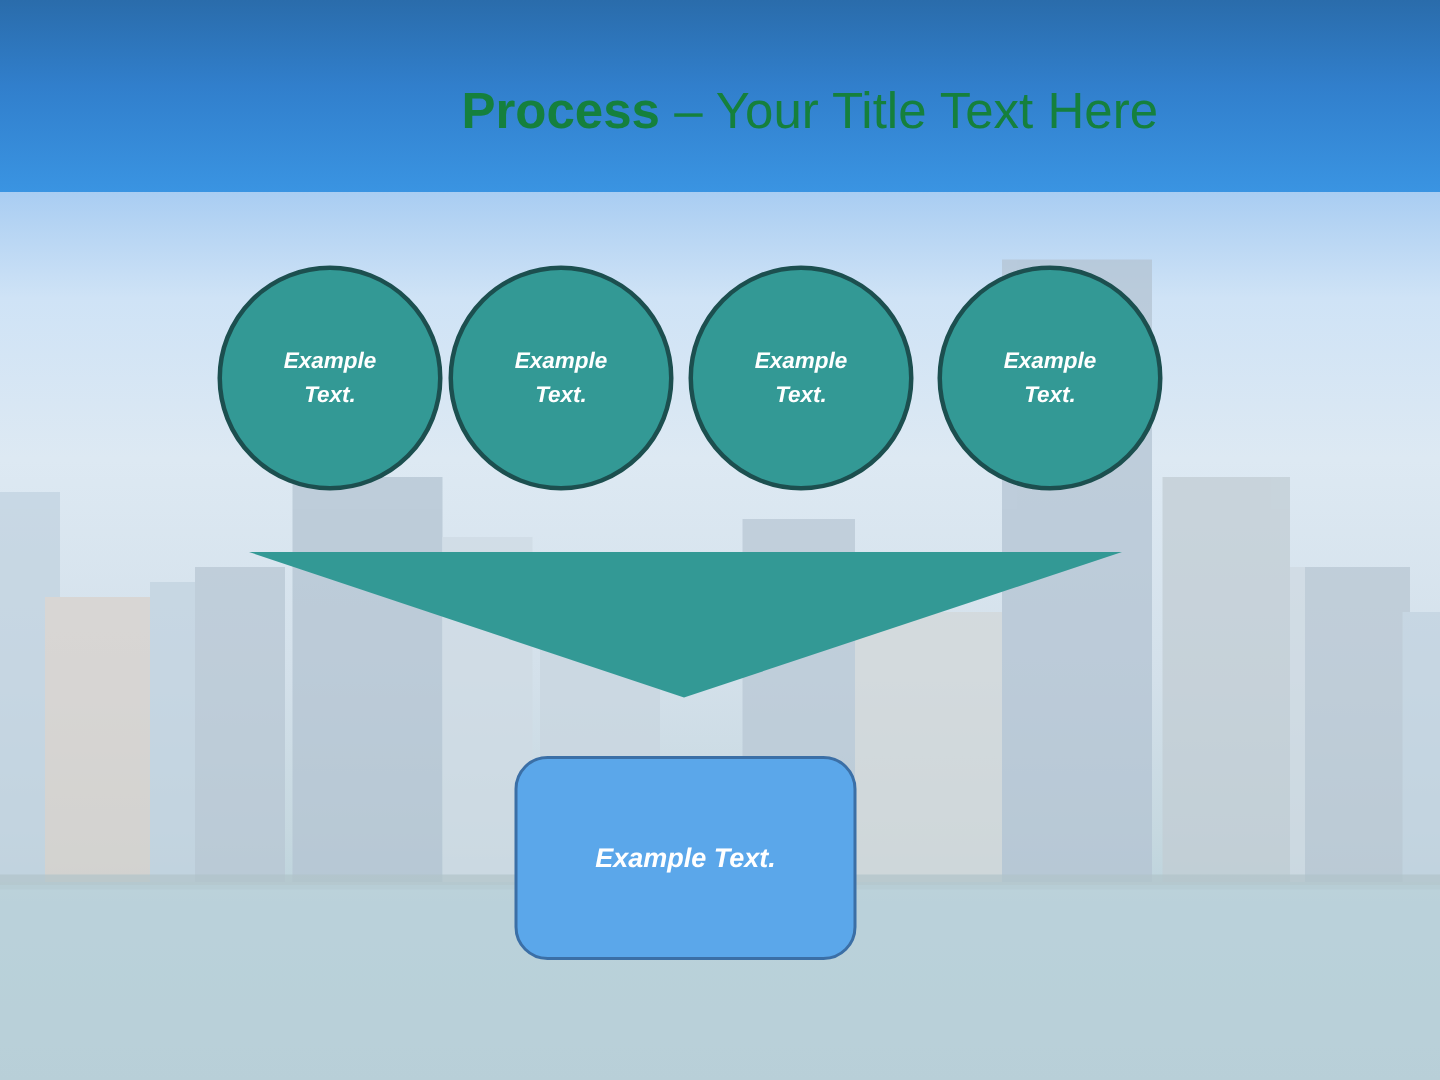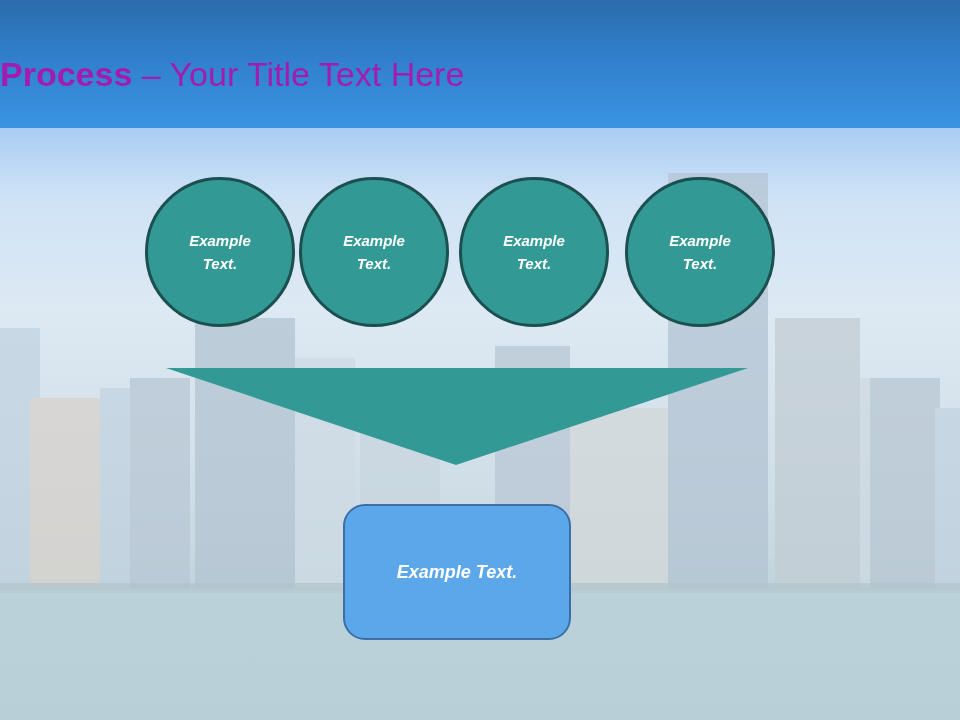--- a/index.html
+++ b/index.html
@@ -1,21 +1,21 @@
 <!DOCTYPE html>
 <html><head>
 <meta charset="utf-8">
 <style>
   html, body { margin: 0; padding: 0; }
   body { width: 960px; height: 720px; position: relative; overflow: hidden;
          font-family: "Liberation Sans", "DejaVu Sans", sans-serif; }
   .header { position: absolute; left: 0; top: 0; width: 960px; height: 128px;
             background: linear-gradient(to bottom, #2a6cab 0%, #317fcc 45%, #3a94e2 100%); }
-  .title { position: absolute; left: 0; top: 52px; width: 772px; text-align: left;
-           color: #a21caf; font-size: 34px; line-height: 44px; }
+  .title { position: absolute; left: 0; top: 52px; width: 772px; text-align: right;
+           color: #15803d; font-size: 34px; line-height: 44px; }
   .title .bold { font-weight: bold; }
   .bg { position: absolute; left: 0; top: 128px; width: 960px; height: 592px;
         background: linear-gradient(to bottom, #a9cdf2 0%, #cfe3f6 12%, #dde9f3 30%, #d3e0ea 55%, #c6d8e0 72%, #bcd3dc 80%, #b7ced8 100%); }
   .skyline { position: absolute; left: 0; top: 128px; width: 960px; height: 592px; }
   .circle { position: absolute; width: 144px; height: 144px; border-radius: 50%;
             background: #339995; border: 3px solid #1c4f4f; box-sizing: content-box;
             display: flex; align-items: center; justify-content: center; text-align: center;
             color: #ffffff; font-weight: bold; font-style: italic; font-size: 15px; line-height: 23px; }
   .circle span { width: 80px; display: block; }
   .funnel { position: absolute; left: 0; top: 0; }

